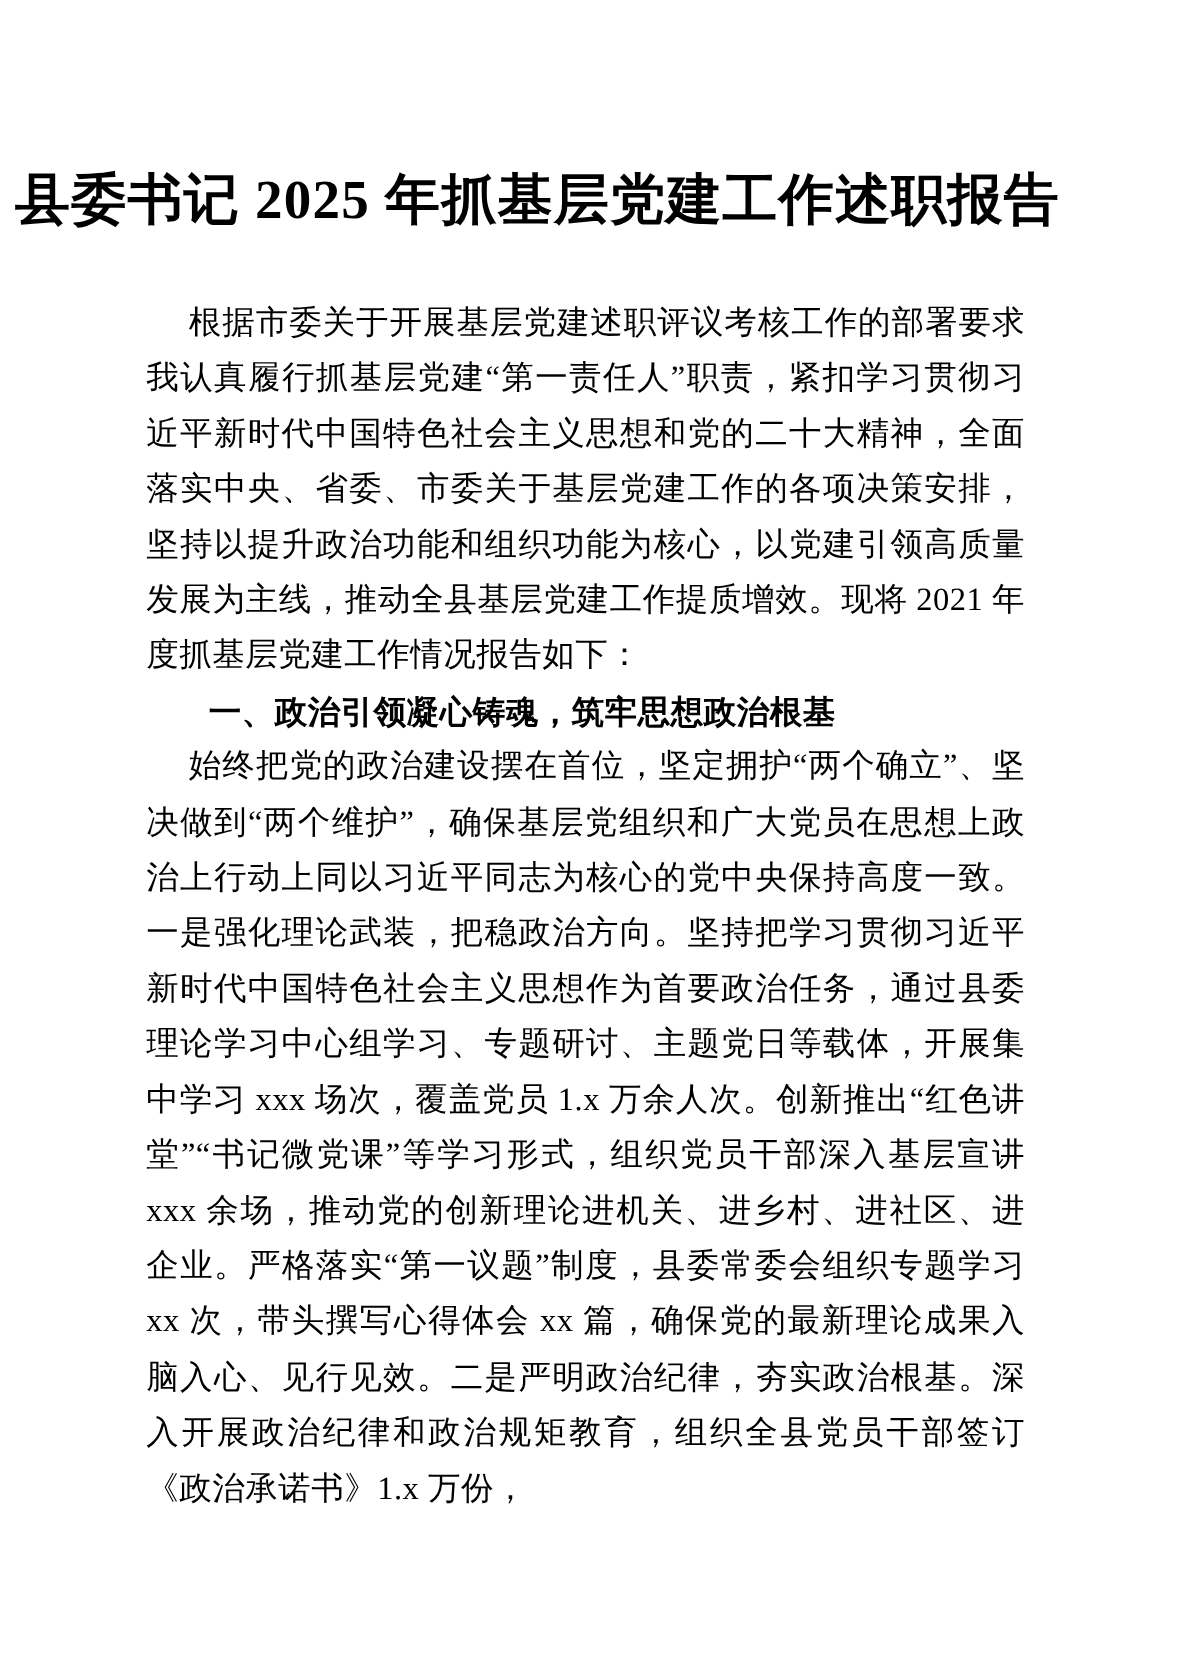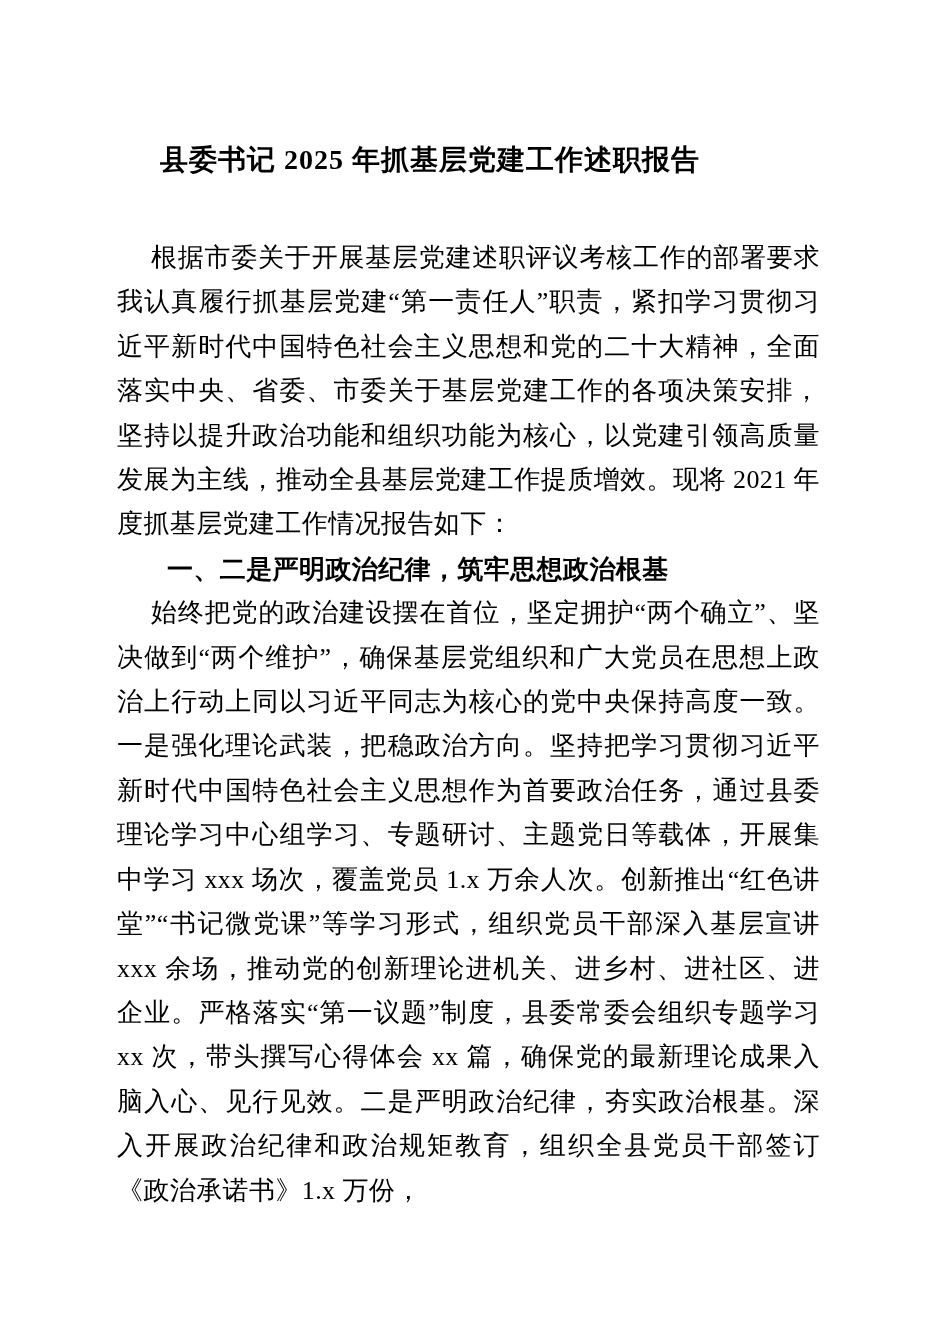--- a/index.html
+++ b/index.html
@@ -13,21 +13,21 @@
     height: 1344px;
     background: #ffffff;
     overflow: hidden;
     color: #000000;
     font-family: "Liberation Serif", serif;
   }
   .doc-title {
     margin: 0;
     padding-top: 131px;
     width: 860px;
-    font-size: 28px;
+    font-size: 44px;
     line-height: 58px;
     font-weight: 700;
     text-align: center;
     letter-spacing: 1px;
     font-family: "Liberation Serif", serif;
     color: #000000;
   }
   .content {
     width: 703px;
     margin: 47px 130px 0 117px;
@@ -57,17 +57,17 @@
 </style>
 </head>
 <body>
 
 <div class="page">
   <h1 class="doc-title">县委书记 2025 年抓基层党建工作述职报告</h1>
 
   <div class="content">
     <p class="para">根据市委关于开展基层党建述职评议考核工作的部署要求我认真履行抓基层党建“第一责任人”职责，紧扣学习贯彻习近平新时代中国特色社会主义思想和党的二十大精神，全面落实中央、省委、市委关于基层党建工作的各项决策安排，坚持以提升政治功能和组织功能为核心，以党建引领高质量发展为主线，推动全县基层党建工作提质增效。现将 2021 年度抓基层党建工作情况报告如下：</p>
 
-    <h2 class="section-heading">一、二是严明政治纪律，筑牢思想政治根基</h2>
+    <h2 class="section-heading">一、政治引领凝心铸魂，筑牢思想政治根基</h2>
 
     <p class="para">始终把党的政治建设摆在首位，坚定拥护“两个确立”、坚决做到“两个维护”，确保基层党组织和广大党员在思想上政治上行动上同以习近平同志为核心的党中央保持高度一致。一是强化理论武装，把稳政治方向。坚持把学习贯彻习近平新时代中国特色社会主义思想作为首要政治任务，通过县委理论学习中心组学习、专题研讨、主题党日等载体，开展集中学习 xxx 场次，覆盖党员 1.x 万余人次。创新推出“红色讲堂”“书记微党课”等学习形式，组织党员干部深入基层宣讲 xxx 余场，推动党的创新理论进机关、进乡村、进社区、进企业。严格落实“第一议题”制度，县委常委会组织专题学习 xx 次，带头撰写心得体会 xx 篇，确保党的最新理论成果入脑入心、见行见效。二是严明政治纪律，夯实政治根基。深入开展政治纪律和政治规矩教育，组织全县党员干部签订《政治承诺书》1.x 万份，</p>
   </div>
 </div>
 
 </body></html>

